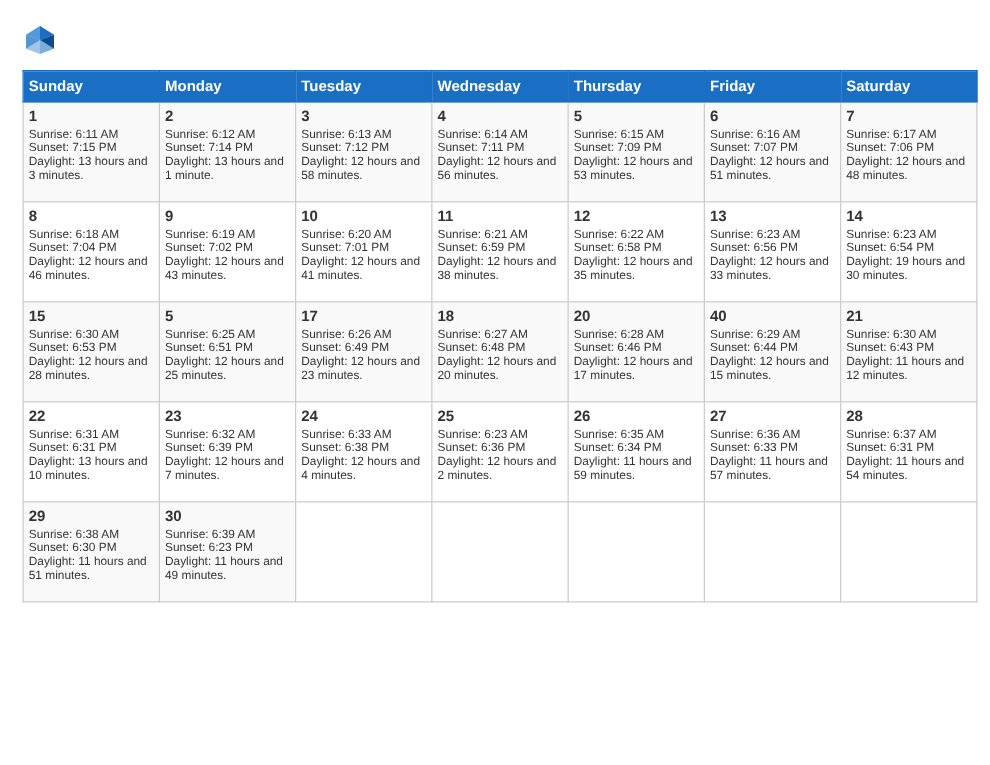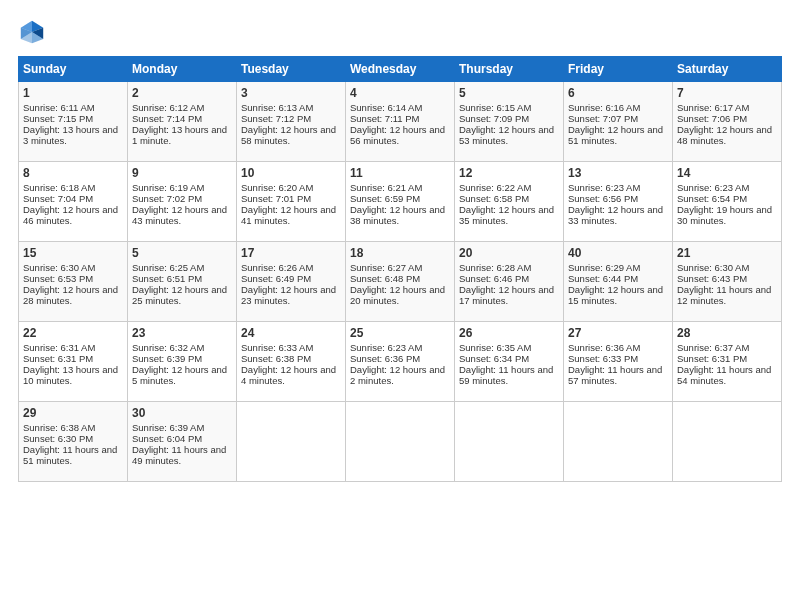--- a/index.html
+++ b/index.html
@@ -150,30 +150,30 @@
           <td><span class="day-num">15</span><span>Sunrise: 6:30 AM</span><br><span>Sunset: 6:53 PM</span><br><span>Daylight: 12 hours and 28 minutes.</span></td>
           <td><span class="day-num">5</span><span>Sunrise: 6:25 AM</span><br><span>Sunset: 6:51 PM</span><br><span>Daylight: 12 hours and 25 minutes.</span></td>
           <td><span class="day-num">17</span><span>Sunrise: 6:26 AM</span><br><span>Sunset: 6:49 PM</span><br><span>Daylight: 12 hours and 23 minutes.</span></td>
           <td><span class="day-num">18</span><span>Sunrise: 6:27 AM</span><br><span>Sunset: 6:48 PM</span><br><span>Daylight: 12 hours and 20 minutes.</span></td>
           <td><span class="day-num">20</span><span>Sunrise: 6:28 AM</span><br><span>Sunset: 6:46 PM</span><br><span>Daylight: 12 hours and 17 minutes.</span></td>
           <td><span class="day-num">40</span><span>Sunrise: 6:29 AM</span><br><span>Sunset: 6:44 PM</span><br><span>Daylight: 12 hours and 15 minutes.</span></td>
           <td><span class="day-num">21</span><span>Sunrise: 6:30 AM</span><br><span>Sunset: 6:43 PM</span><br><span>Daylight: 11 hours and 12 minutes.</span></td>
         </tr>
         <tr>
           <td><span class="day-num">22</span><span>Sunrise: 6:31 AM</span><br><span>Sunset: 6:31 PM</span><br><span>Daylight: 13 hours and 10 minutes.</span></td>
-          <td><span class="day-num">23</span><span>Sunrise: 6:32 AM</span><br><span>Sunset: 6:39 PM</span><br><span>Daylight: 12 hours and 5 minutes.</span></td>
+          <td><span class="day-num">23</span><span>Sunrise: 6:32 AM</span><br><span>Sunset: 6:39 PM</span><br><span>Daylight: 12 hours and 7 minutes.</span></td>
           <td><span class="day-num">24</span><span>Sunrise: 6:33 AM</span><br><span>Sunset: 6:38 PM</span><br><span>Daylight: 12 hours and 4 minutes.</span></td>
           <td><span class="day-num">25</span><span>Sunrise: 6:23 AM</span><br><span>Sunset: 6:36 PM</span><br><span>Daylight: 12 hours and 2 minutes.</span></td>
           <td><span class="day-num">26</span><span>Sunrise: 6:35 AM</span><br><span>Sunset: 6:34 PM</span><br><span>Daylight: 11 hours and 59 minutes.</span></td>
           <td><span class="day-num">27</span><span>Sunrise: 6:36 AM</span><br><span>Sunset: 6:33 PM</span><br><span>Daylight: 11 hours and 57 minutes.</span></td>
           <td><span class="day-num">28</span><span>Sunrise: 6:37 AM</span><br><span>Sunset: 6:31 PM</span><br><span>Daylight: 11 hours and 54 minutes.</span></td>
         </tr>
         <tr>
           <td><span class="day-num">29</span><span>Sunrise: 6:38 AM</span><br><span>Sunset: 6:30 PM</span><br><span>Daylight: 11 hours and 51 minutes.</span></td>
-          <td><span class="day-num">30</span><span>Sunrise: 6:39 AM</span><br><span>Sunset: 6:04 PM</span><br><span>Daylight: 11 hours and 49 minutes.</span></td>
+          <td><span class="day-num">30</span><span>Sunrise: 6:39 AM</span><br><span>Sunset: 6:23 PM</span><br><span>Daylight: 11 hours and 49 minutes.</span></td>
           <td class="empty"></td>
           <td class="empty"></td>
           <td class="empty"></td>
           <td class="empty"></td>
           <td class="empty"></td>
         </tr>
       </tbody>
   </table>
 </div>
 

